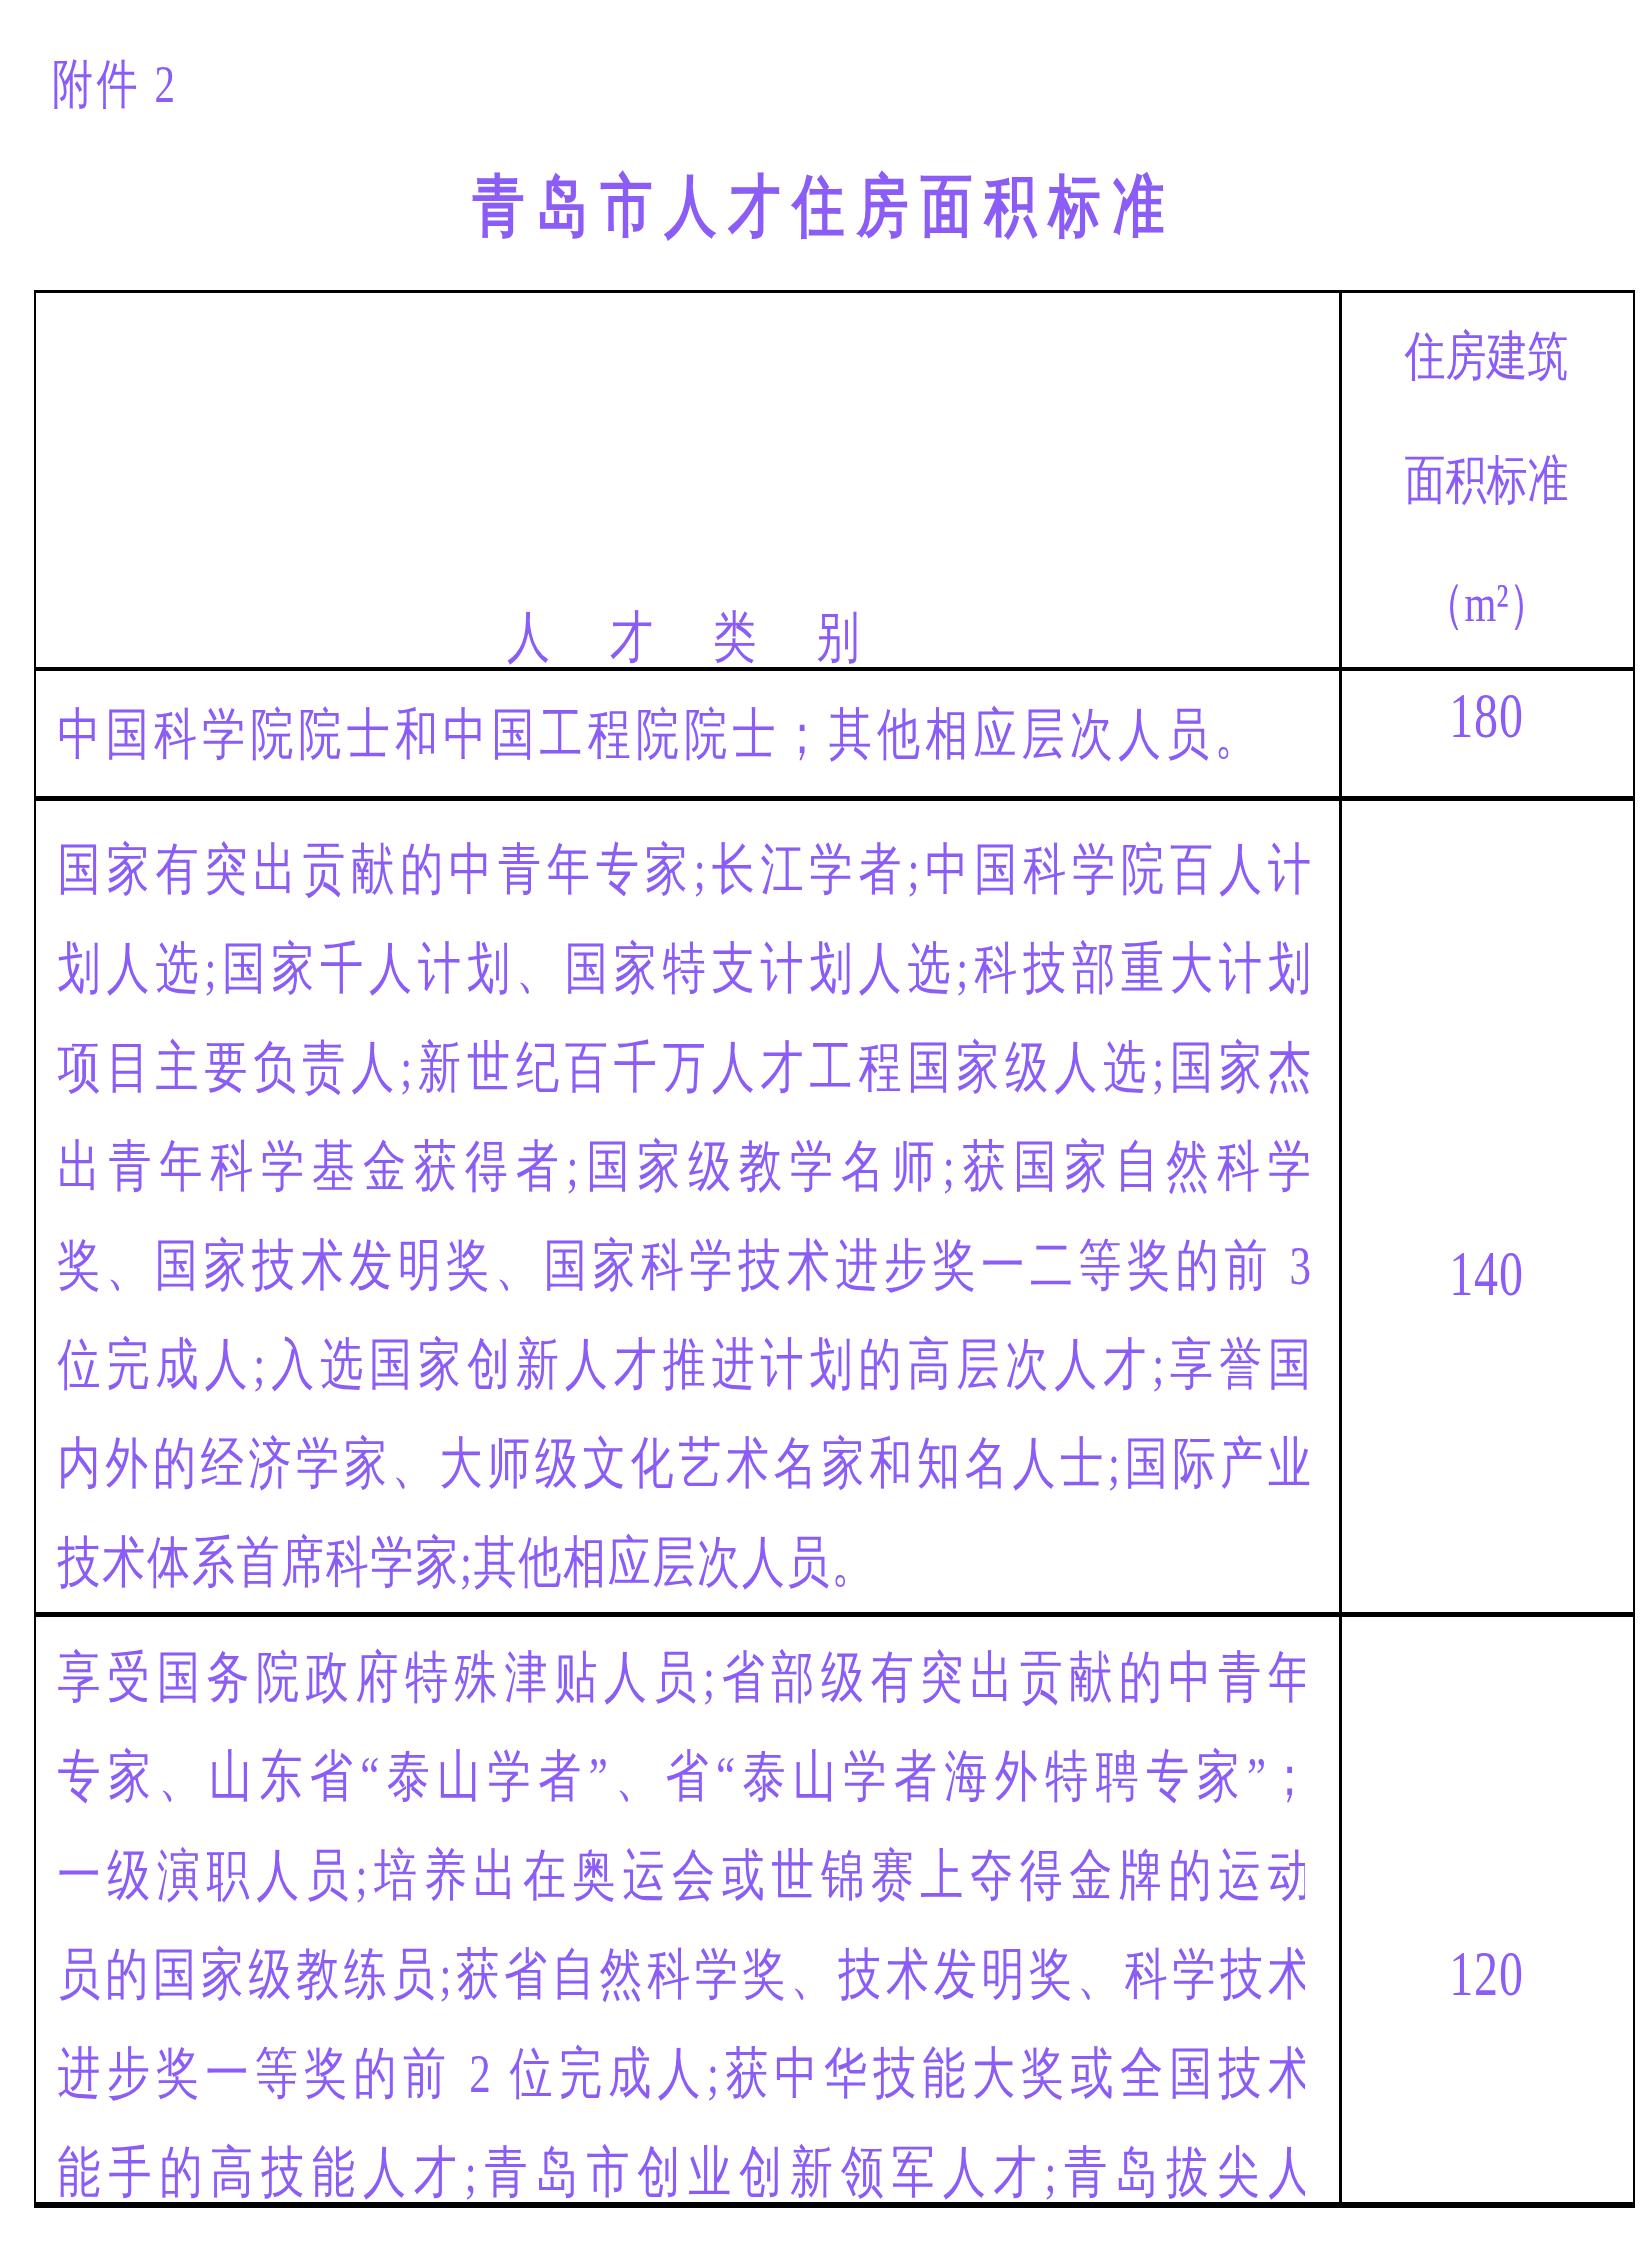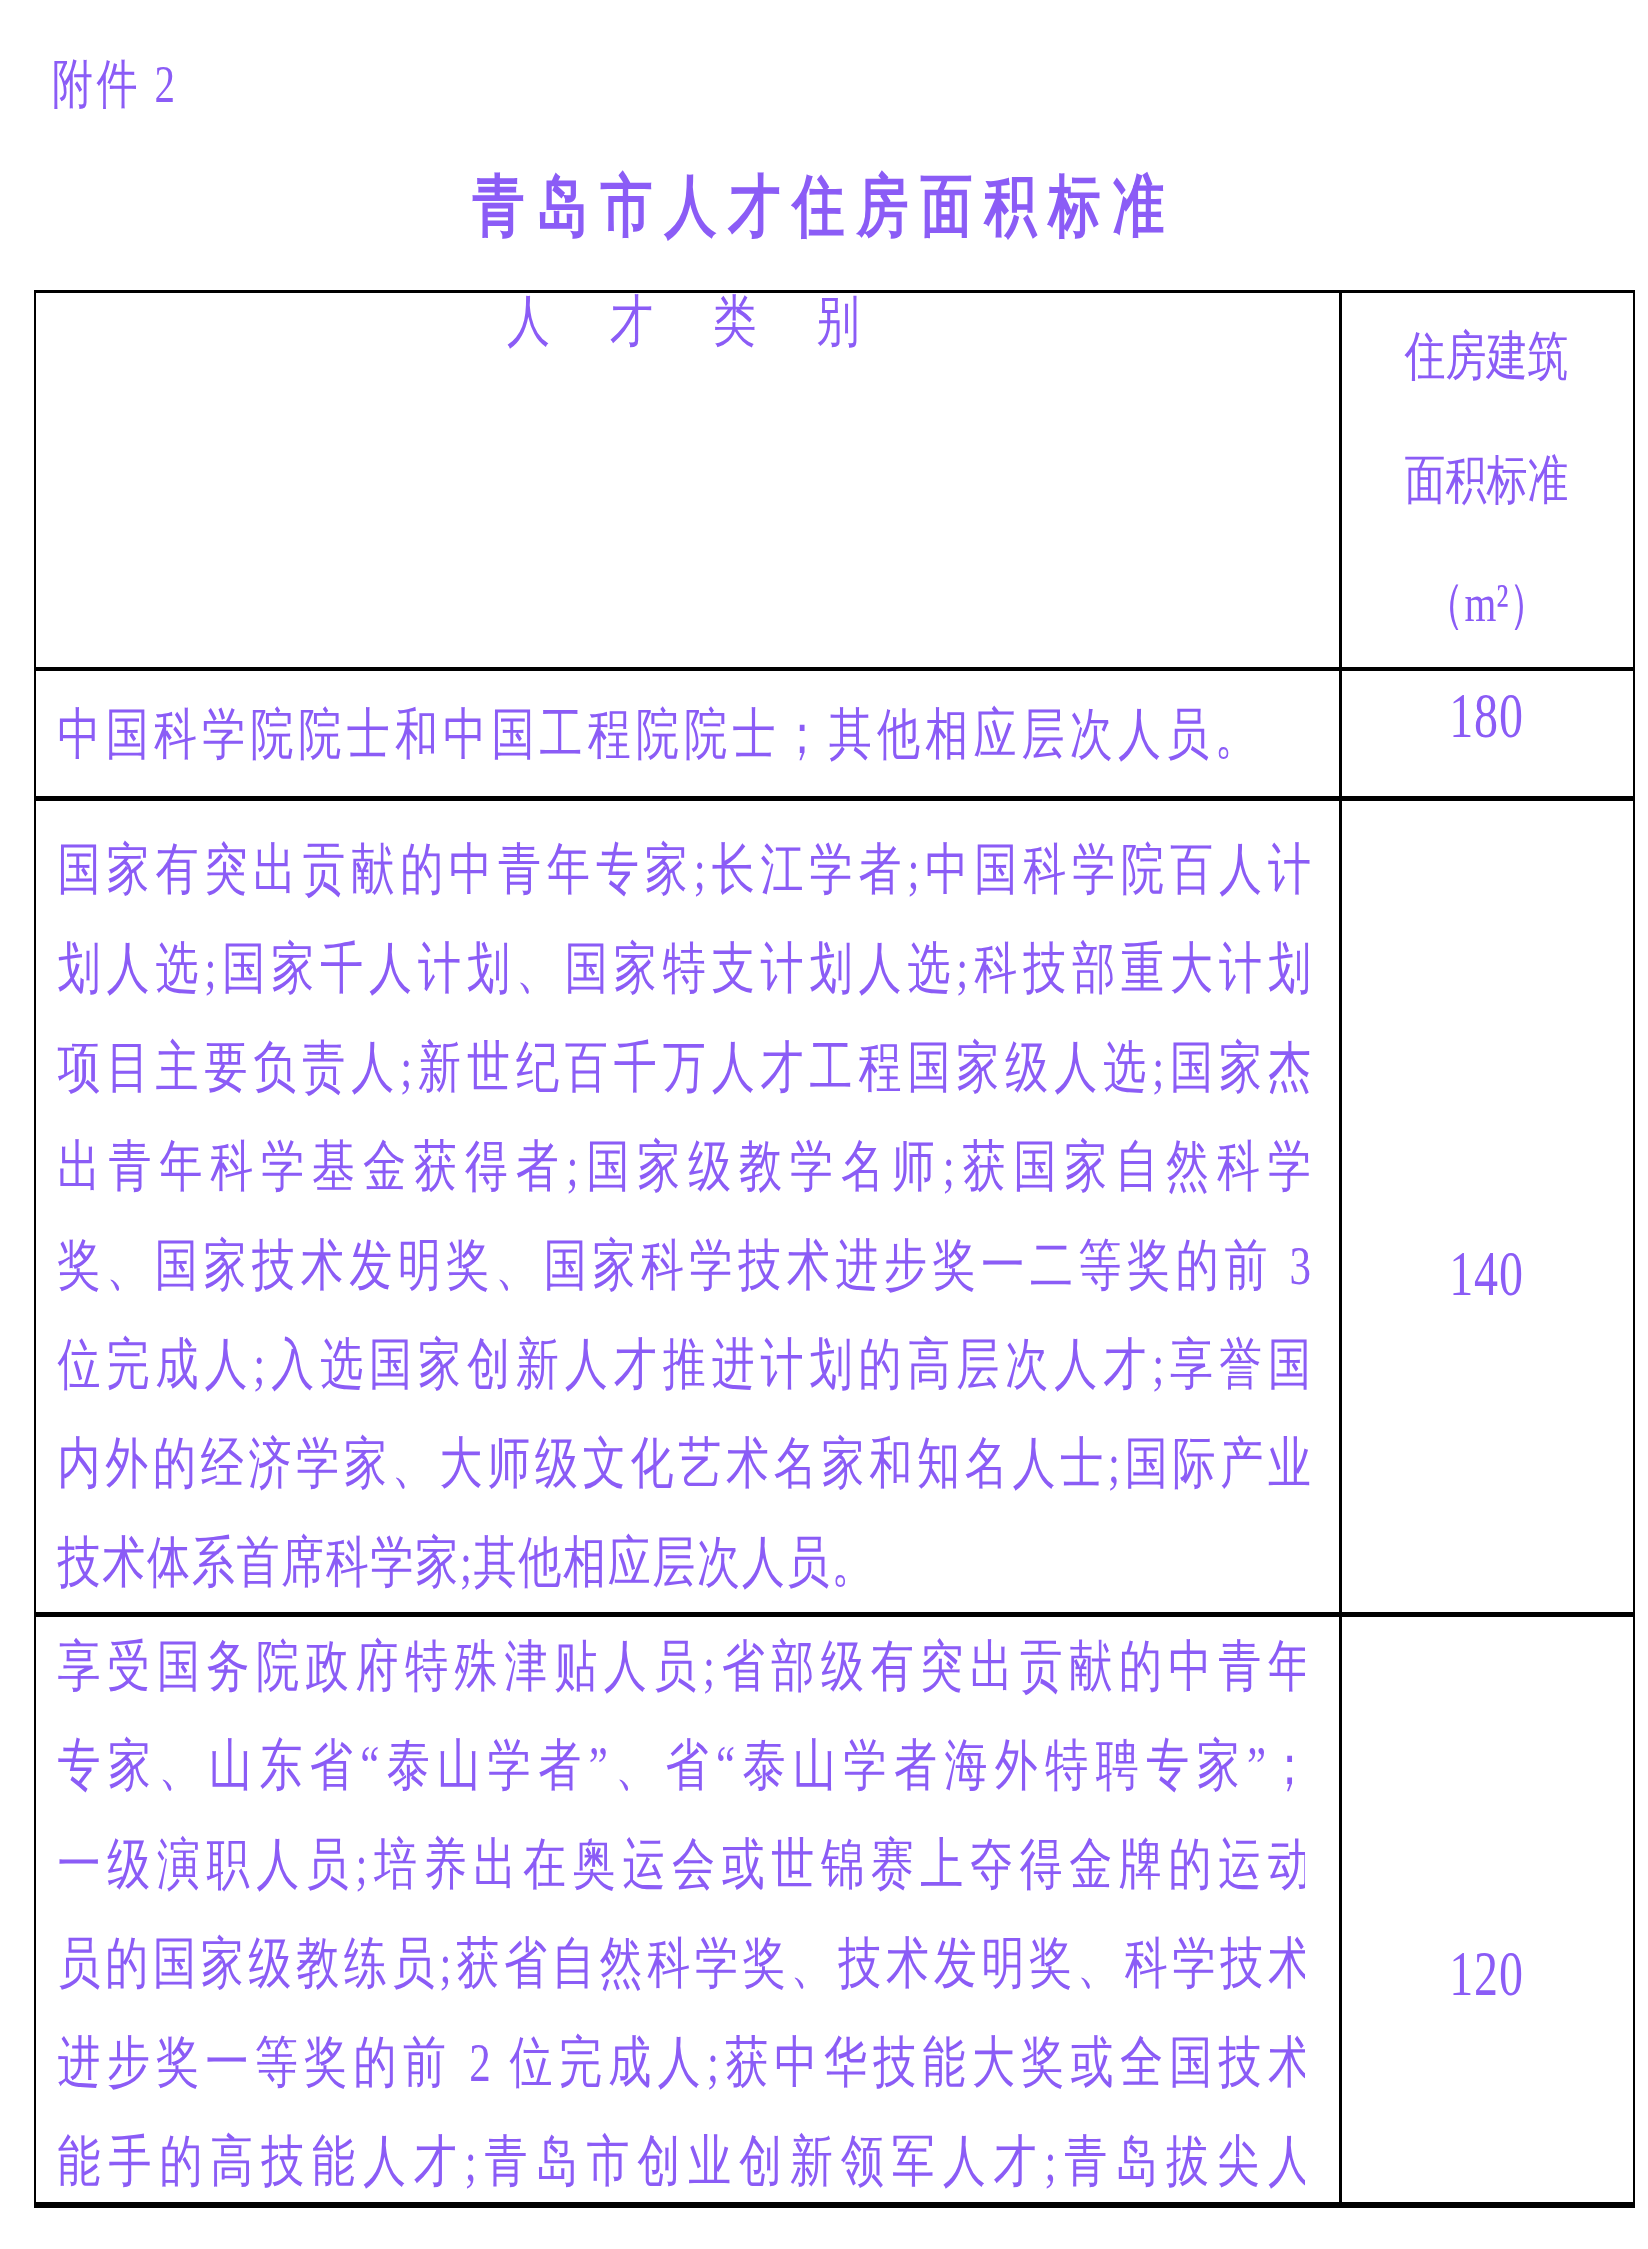--- a/index.html
+++ b/index.html
@@ -56,21 +56,21 @@
   }
   .hline { position: absolute; left: 0; width: 100%; background: #000; }
   .hl1 { top: 374px;  height: 4.3px; }
   .hl2 { top: 503px;  height: 5.2px; }
   .hl3 { top: 1319px; height: 5.2px; }
 
   .cell { position: absolute; box-sizing: border-box; }
 
   .hdrL {
     left: 0; top: 0; width: 1303px; height: 374px;
-    display: flex; align-items: flex-start; justify-content: center;
+    display: flex; align-items: flex-end; justify-content: center;
   }
   .hdrL .hlabel { font-size: 43px; letter-spacing: 8.6px; white-space: nowrap; }
 
   .hdrR {
     left: 1306px; top: 0; width: 289px; height: 374px;
     display: flex; flex-direction: column; align-items: center;
     justify-content: space-between;
     padding: 36px 0;
     font-size: 41px;
     gap: 46px;
@@ -79,21 +79,21 @@
 
   .rowL { left: 1px; width: 1268px; padding-left: 20.6px; }
   .rowR {
     left: 1306px; width: 289px;
     display: flex; align-items: center; justify-content: center;
   }
   .r1.rowL { top: 379px;  height: 125px; display: flex; align-items: center; }
   .r1.rowR { top: 360px;  height: 125px; }
   .r2.rowL { top: 508px;  height: 811px; padding-top: 19px; }
   .r2.rowR { top: 508px;  height: 945px; }
-  .r3.rowL { top: 1324px; height: 585px; padding-top: 0; overflow: hidden; }
+  .r3.rowL { top: 1324px; height: 585px; padding-top: 11px; overflow: hidden; }
   .r3.rowR { top: 1388px; height: 585px; }
 
   .tline {
     font-size: 43px;
     letter-spacing: 1.7px;
     line-height: 99px;
     width: 1255px;
     white-space: nowrap;
   }
   .tline.j {

